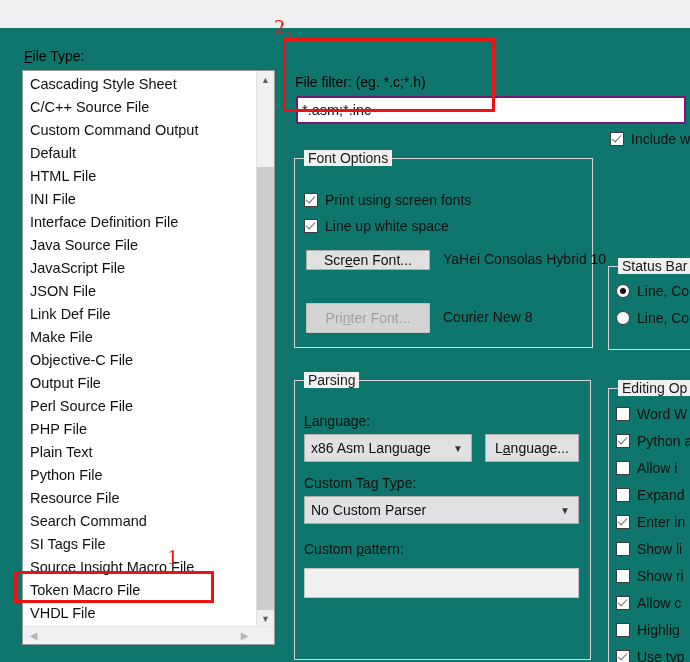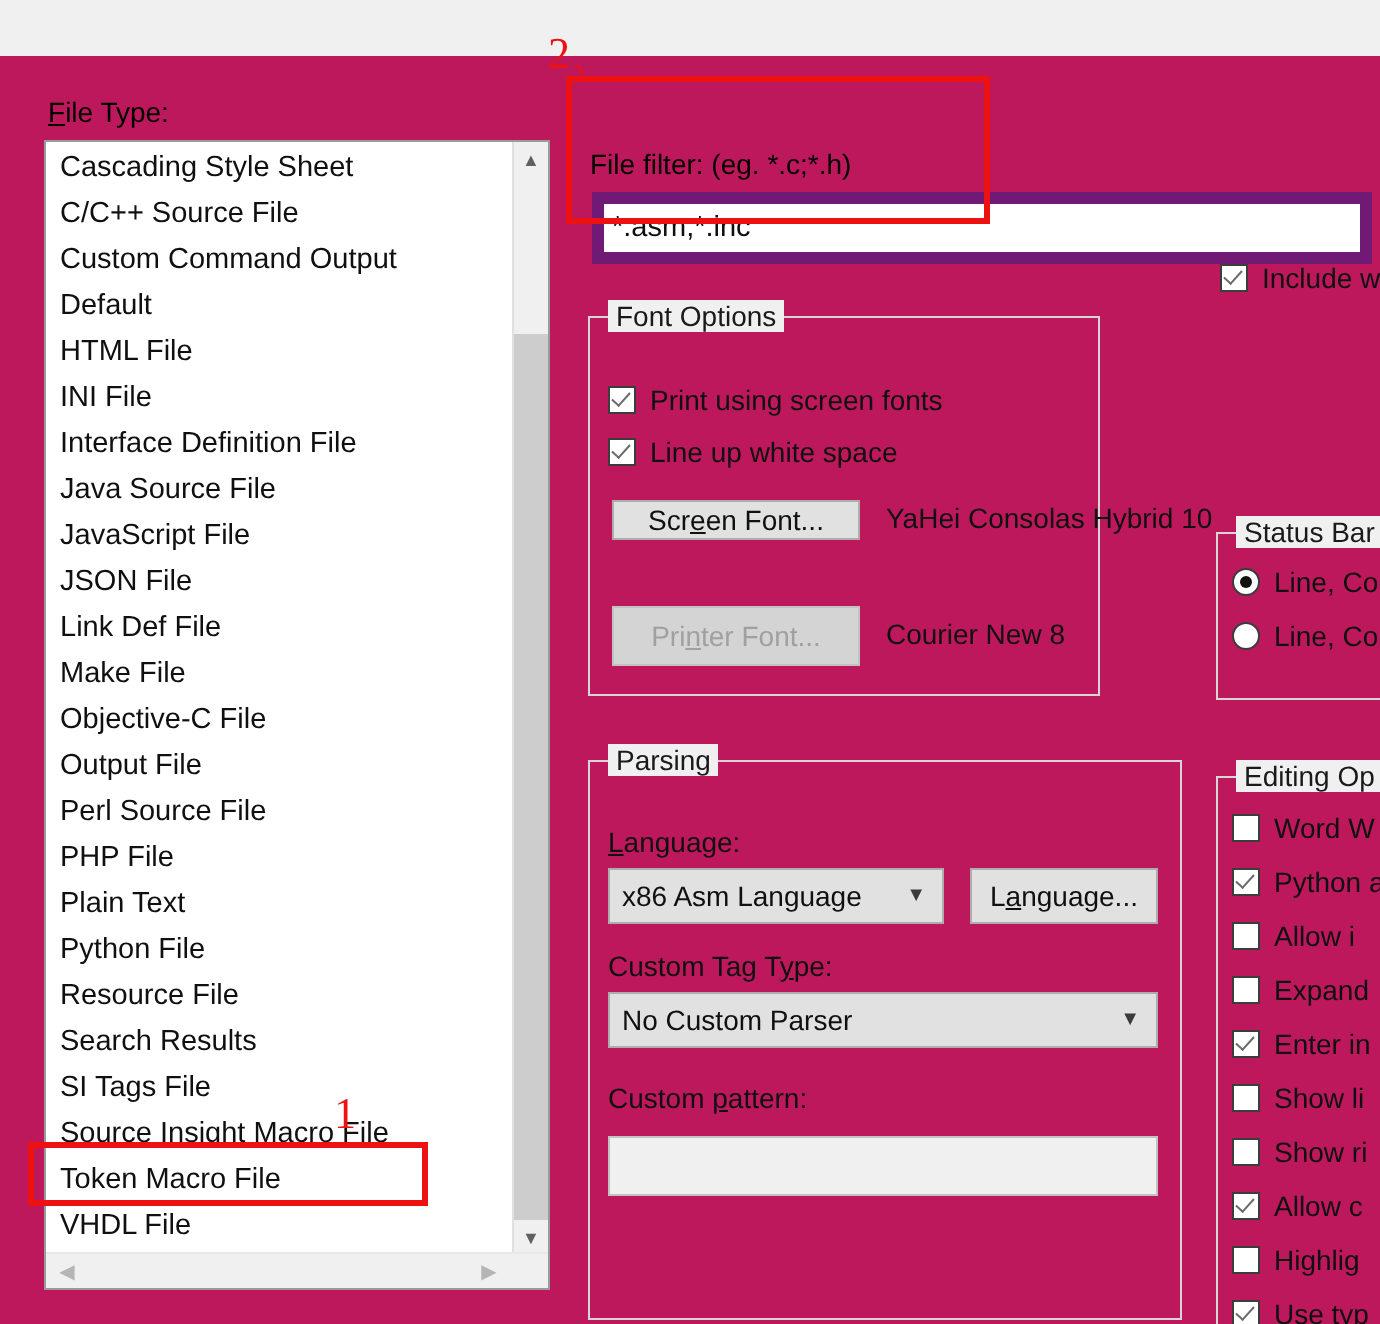--- a/index.html
+++ b/index.html
@@ -39,21 +39,21 @@
     left: 12px; top: 5px;
     font-size: 15px;
     color: #1a1a1a;
     white-space: nowrap;
   }
   
   .client {
     position: absolute;
     left: 0; top: 28px;
     width: 690px; height: 634px;
-    background: #be185d;
+    background: #0f766e;
   }
   
   .lbl-filetype {
     position: absolute;
     left: 24px; top: 20px;
     font-size: 14px;
     white-space: nowrap;
   }
   .lbl-filetype u { text-decoration: underline; }
   .listbox {
@@ -132,21 +132,21 @@
     position: absolute;
     left: 295px; top: 46px;
     font-size: 14px;
     white-space: nowrap;
   }
   .input-filefilter {
     position: absolute;
     left: 296px; top: 68px;
     width: 390px; height: 27px;
     background: #ffffff;
-    border: 6px solid #701a75;
+    border: 2px solid #701a75;
     box-sizing: border-box;
     font-family: "Liberation Sans", sans-serif;
     font-size: 14.5px;
     color: #101010;
     padding: 12px 4px;
     line-height: 25px;
     outline: none;
   }
   
   .group {
@@ -156,21 +156,21 @@
   }
   .group-title {
     position: absolute;
     top: -9px; left: 9px;
     background: #f0f0f0;
     padding: 0 4px;
     font-size: 14px;
     color: #1a1a1a;
     white-space: nowrap;
   }
-  .grp-font   { left: 294px; top: 130px; width: 256px; height: 190px; }
+  .grp-font   { left: 294px; top: 130px; width: 299px; height: 190px; }
   .grp-status { left: 608px; top: 238px; width: 160px; height: 84px; }
   .grp-edit   { left: 608px; top: 360px; width: 160px; height: 290px; }
   .grp-parse  { left: 294px; top: 352px; width: 297px; height: 280px; }
 
   
   .cbrow {
     position: absolute;
     display: flex;
     align-items: center;
     white-space: nowrap;
@@ -322,21 +322,21 @@
           <div class="list-item">JSON File</div>
           <div class="list-item">Link Def File</div>
           <div class="list-item">Make File</div>
           <div class="list-item">Objective-C File</div>
           <div class="list-item">Output File</div>
           <div class="list-item">Perl Source File</div>
           <div class="list-item">PHP File</div>
           <div class="list-item">Plain Text</div>
           <div class="list-item">Python File</div>
           <div class="list-item">Resource File</div>
-          <div class="list-item">Search Results</div>
+          <div class="list-item">Search Command</div>
           <div class="list-item">SI Tags File</div>
           <div class="list-item">Source Insight Macro File</div>
           <div class="list-item">Token Macro File</div>
           <div class="list-item">VHDL File</div>
           <div class="list-item">Visual Basic Source File</div>
         </div>
 
       <div class="vscroll">
         <div class="vscroll-up">▲</div>
         <div class="vscroll-thumb"></div>

